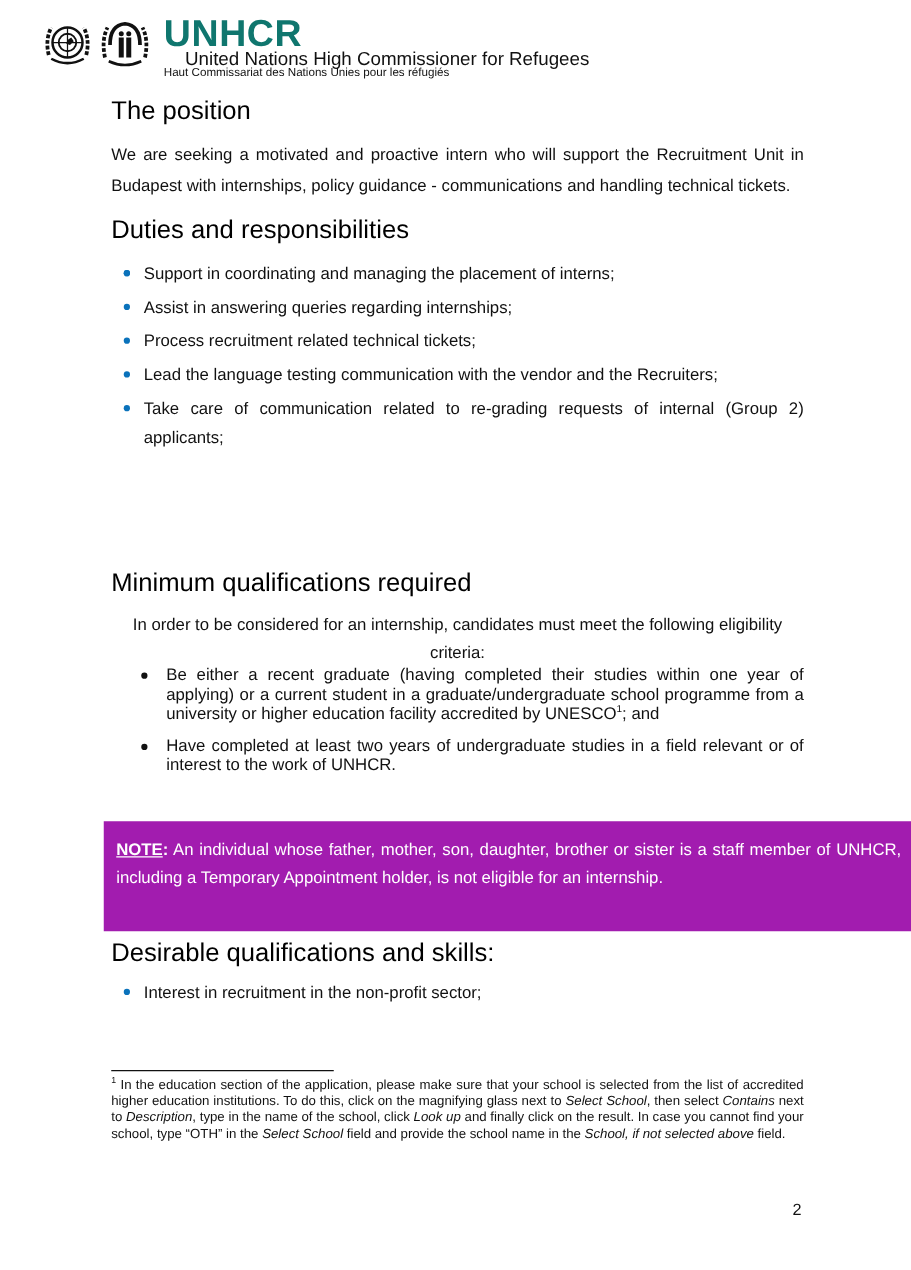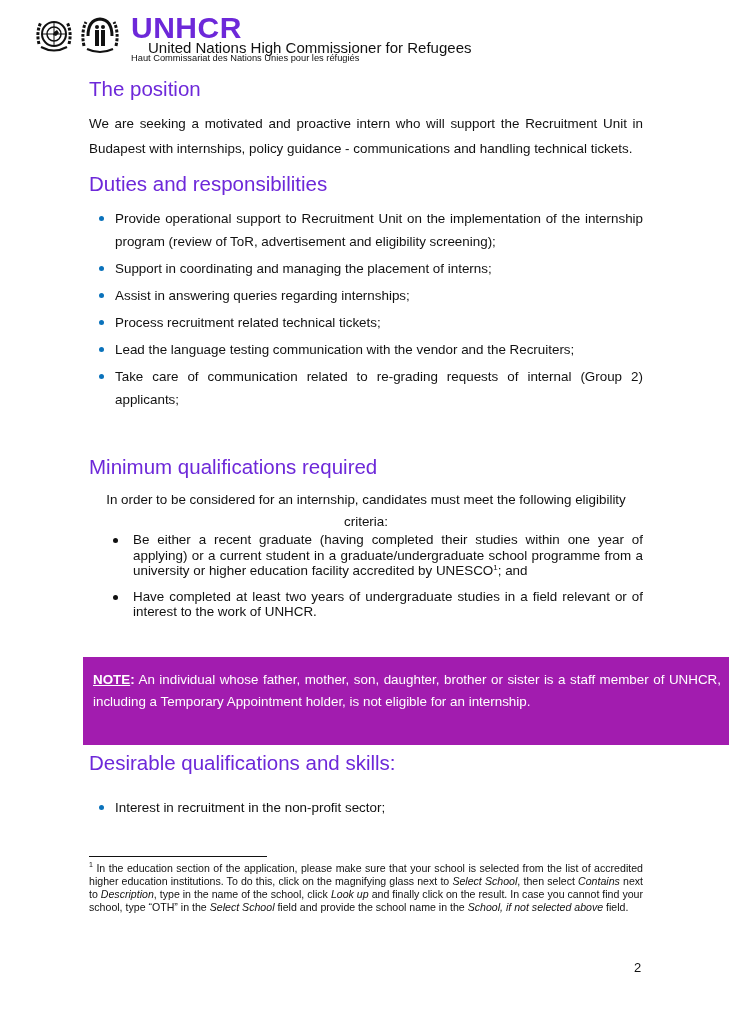--- a/index.html
+++ b/index.html
@@ -3,27 +3,27 @@
   <meta charset="utf-8">
   <style>
     html, body { margin: 0; padding: 0; background: #ffffff; }
     body {
       width: 729px; height: 1016px; position: relative; overflow: hidden;
       font-family: "Liberation Sans", sans-serif; color: #111111;
     }
     .logo { position: absolute; left: 33px; top: 14px; height: 52px; display: flex; align-items: flex-start; }
     .emblem { width: 42px; height: 42px; margin-right: 4px; }
     .brand { margin-left: 6px; }
-    .brand-name { font-family: "Liberation Sans", sans-serif; font-weight: bold; font-size: 30px; line-height: 28px; letter-spacing: 0.5px; color: #6d28d9; }
+    .brand-name { font-family: "Liberation Sans", sans-serif; font-weight: bold; font-size: 30px; line-height: 28px; letter-spacing: 0.5px; color: #0f766e; }
     .brand-en { font-size: 15px; font-weight: normal; line-height: 11px; color: #111; margin-left: 17px; }
     .brand-fr { font-size: 9.3px; line-height: 11px; color: #111; }
 
     .content { position: absolute; left: 89px; width: 554px; }
     h2 {
-      margin: 0; font-weight: normal; font-size: 20.5px; color: #6d28d9;
+      margin: 0; font-weight: normal; font-size: 20.5px; color: #000000;
       font-family: "Liberation Sans", sans-serif; line-height: 24px;
     }
     p { margin: 0; font-size: 13.4px; line-height: 24.5px; text-align: justify; }
 
     ul.blue { list-style: none; margin: 0; padding: 0; }
     ul.blue li { position: relative; padding-left: 26px; font-size: 13.4px; line-height: 23px; text-align: justify; margin-bottom: 4px; }
     ul.blue li .bullet { position: absolute; left: 10px; top: 9px; width: 5px; height: 5px; border-radius: 50%; background: #0a72bb; }
 
     ul.black { list-style: none; margin: 0; padding: 0; }
     ul.black li { position: relative; padding-left: 44px; font-size: 13.4px; line-height: 15.5px; text-align: justify; margin-bottom: 10px; }
@@ -75,21 +75,21 @@
 </div>
 
 <div class="content" style="top:77px;">
   <h2>The position</h2>
   <p style="margin-top:11px;">We are seeking a motivated and proactive intern who will support the Recruitment Unit in Budapest with internships, policy guidance - communications and handling technical tickets.</p>
 </div>
 
 <div class="content" style="top:172px;">
   <h2>Duties and responsibilities</h2>
   <ul class="blue" style="margin-top:11px;">
-    <li><span class="bullet"></span><span>Provide operational support to Recruitment Unit on the implementation of the internship program (review of ToR, advertisement and eligibility screening);</span></li>
+    <li><span class="bullet"></span></li>
     <li><span class="bullet"></span><span>Support in coordinating and managing the placement of interns;</span></li>
     <li><span class="bullet"></span><span>Assist in answering queries regarding internships;</span></li>
     <li><span class="bullet"></span><span>Process recruitment related technical tickets;</span></li>
     <li><span class="bullet"></span><span>Lead the language testing communication with the vendor and the Recruiters;</span></li>
     <li><span class="bullet"></span><span>Take care of communication related to re-grading requests of internal (Group 2) applicants;</span></li>
   </ul>
 </div>
 
 <div class="content" style="top:455px;">
   <h2>Minimum qualifications required</h2>
@@ -99,21 +99,21 @@
     <li><span class="bullet"></span><span>Have completed at least two years of undergraduate studies in a field relevant or of interest to the work of UNHCR.</span></li>
   </ul>
 </div>
 
 <div class="note">
   <p><span class="note-label">NOTE</span><span class="note-colon">:</span><span> An individual whose father, mother, son, daughter, brother or sister is a staff member of UNHCR, including a Temporary Appointment holder, is not eligible for an internship.</span></p>
 </div>
 
 <div class="content" style="top:751px;">
   <h2>Desirable qualifications and skills:</h2>
-  <ul class="blue" style="margin-top:21px;">
+  <ul class="blue" style="margin-top:7px;">
     <li><span class="bullet"></span><span>Interest in recruitment in the non-profit sector;</span></li>
   </ul>
 </div>
 
 <div class="fn-rule"></div>
 <div class="footnote">
   <sup>1</sup><span> In the education section of the application, please make sure that your school is selected from the list of accredited higher education institutions. To do this, click on the magnifying glass next to </span><i>Select School</i><span>, then select </span><i>Contains</i><span> next to </span><i>Description</i><span>, type in the name of the school, click </span><i>Look up</i><span> and finally click on the result. In case you cannot find your school, type “OTH” in the </span><i>Select School</i><span> field and provide the school name in the </span><i>School, if not selected above</i><span> field.</span>
 </div>
 
 <div class="page-num">2</div>

